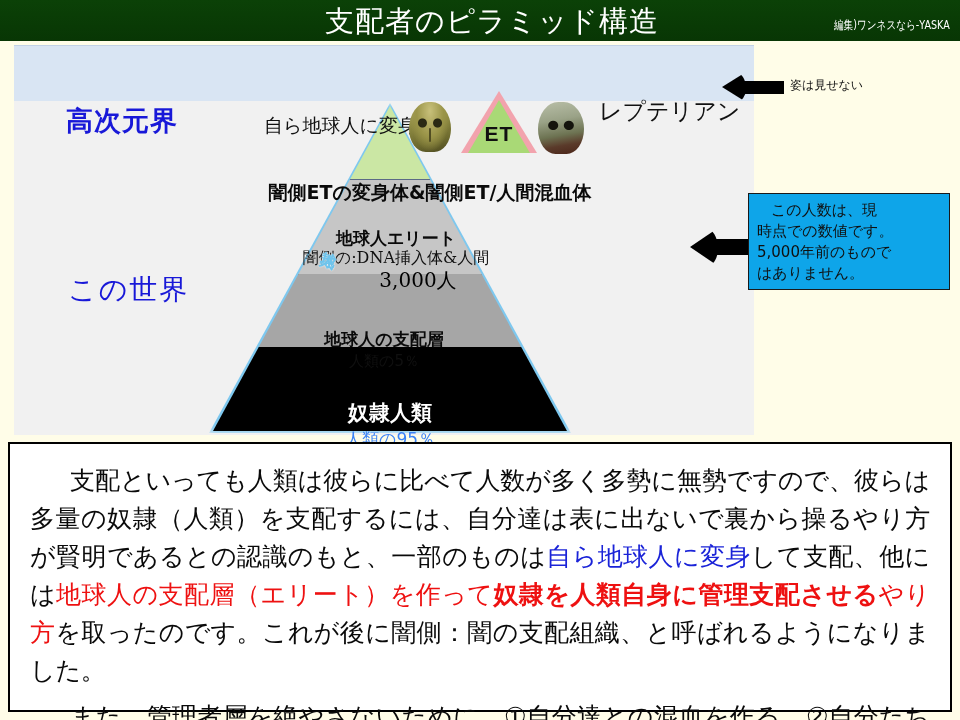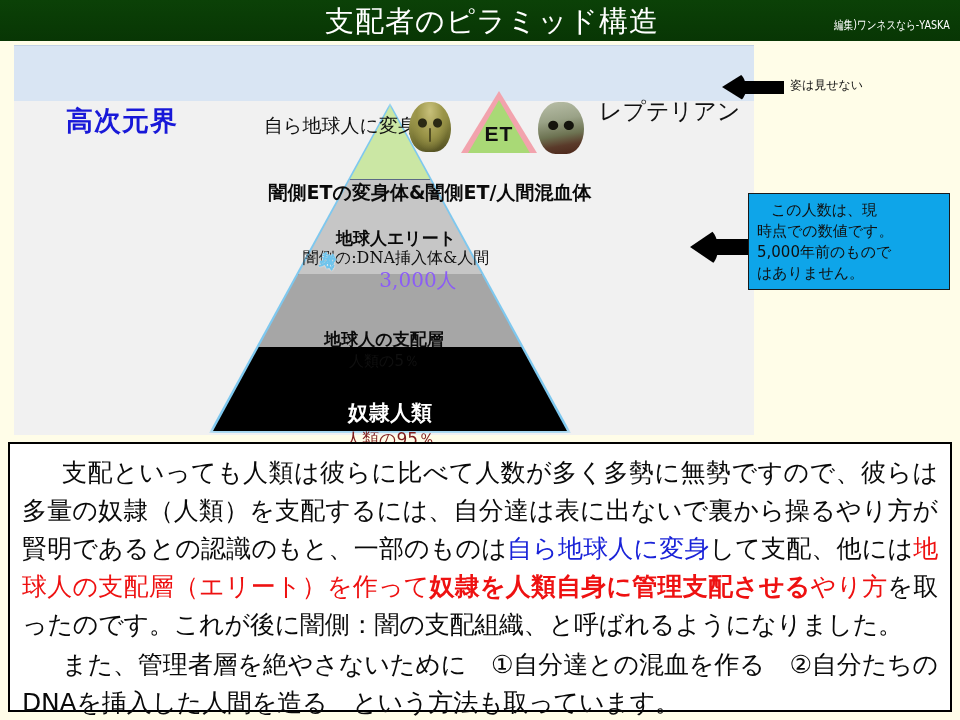--- a/index.html
+++ b/index.html
@@ -155,36 +155,36 @@
     white-space:nowrap;
     margin-left:46px;
   }
   .t-elite{
     position:absolute;left:12px;top:183px;width:740px;text-align:center;
     z-index:9;font-family:"DejaVu Sans","Liberation Sans",sans-serif;
   }
   .t-elite .l1{font-size:17px;line-height:21px;font-weight:700;color:#0a0a0a;}
   .t-elite .l2{font-size:16px;line-height:18px;font-weight:400;color:#101010;
     font-family:"DejaVu Serif","Liberation Serif",serif;}
-  .t-elite .l3{font-size:20px;line-height:26px;font-weight:400;color:#8b5cf6;
+  .t-elite .l3{font-size:20px;line-height:26px;font-weight:400;color:#000000;
     font-family:"DejaVu Serif","Liberation Serif",serif;padding-left:44px;}
 
   .t-dog{
     position:absolute;left:0;top:283px;width:740px;text-align:center;
     z-index:9;font-family:"DejaVu Sans","Liberation Sans",sans-serif;
   }
   .t-dog .l1{font-size:17px;line-height:22px;font-weight:700;color:#0a0a0a;}
   .t-dog .l2{font-size:15px;line-height:22px;font-weight:400;color:#101010;}
 
   .t-slave{
     position:absolute;left:0;top:355px;width:740px;text-align:center;
     z-index:9;font-family:"DejaVu Sans","Liberation Sans",sans-serif;margin-left:6px;
   }
   .t-slave .l1{font-size:21px;line-height:27px;font-weight:700;color:#ffffff;}
-  .t-slave .l2{font-size:17px;line-height:24px;font-weight:400;color:#7f1d1d;text-align:center;}
+  .t-slave .l2{font-size:17px;line-height:24px;font-weight:400;color:#3b82f6;text-align:center;}
 
   .t-chikyujin{
     position:absolute;left:312px;top:196px;z-index:9;
     font-size:15px;line-height:17px;color:#6fc4ec;font-weight:700;
     font-family:"DejaVu Sans","Liberation Sans",sans-serif;
     writing-mode:vertical-rl;
     transform:rotate(20deg);
     transform-origin:center center;
     letter-spacing:1px;
     text-shadow:0 0 2px rgba(255,255,255,.9);
@@ -221,21 +221,21 @@
   .note-box .ind{text-indent:14px;}
 
   
   .textbox{
     position:absolute;left:8px;top:442px;width:944px;height:270px;
     background:#ffffff;border:2px solid #000;box-sizing:border-box;
     padding:10px 12px 0 12px;
     z-index:12;
   }
   .textbox p{
-    margin:0;
+    margin:8px;
     font-size:25px;line-height:38px;
     color:#0a0a0a;font-weight:400;
     font-family:"DejaVu Sans","Liberation Sans",sans-serif;
     text-align:justify;
     text-indent:1.6em;
     letter-spacing:-0.2px;
   }
   .textbox p+p{margin-top:2px;}
   .blue{color:#1a23d8;}
   .red{color:#ee1111;}
@@ -249,20 +249,21 @@
   <div class="titlebar">
     <div class="ttl">支配者のピラミッド構造</div>
     <div class="credit">編集)ワンネスなら-YASKA</div>
   </div>
 
   <div class="diagram">
     <div class="topband"></div>
     <div class="lowerband"></div>
 
     <div class="lbl-kojigen">高次元界</div>
+    <div class="lbl-konosekai">この世界</div>
 
     <div class="lbl-draco">自ら地球人に変身</div>
     <div class="head head-draco"></div>
 
     <div class="et-wrap">
       <div class="et-glow"></div>
       <div class="et-tri"></div>
       <div class="et-txt">ET</div>
     </div>
 

